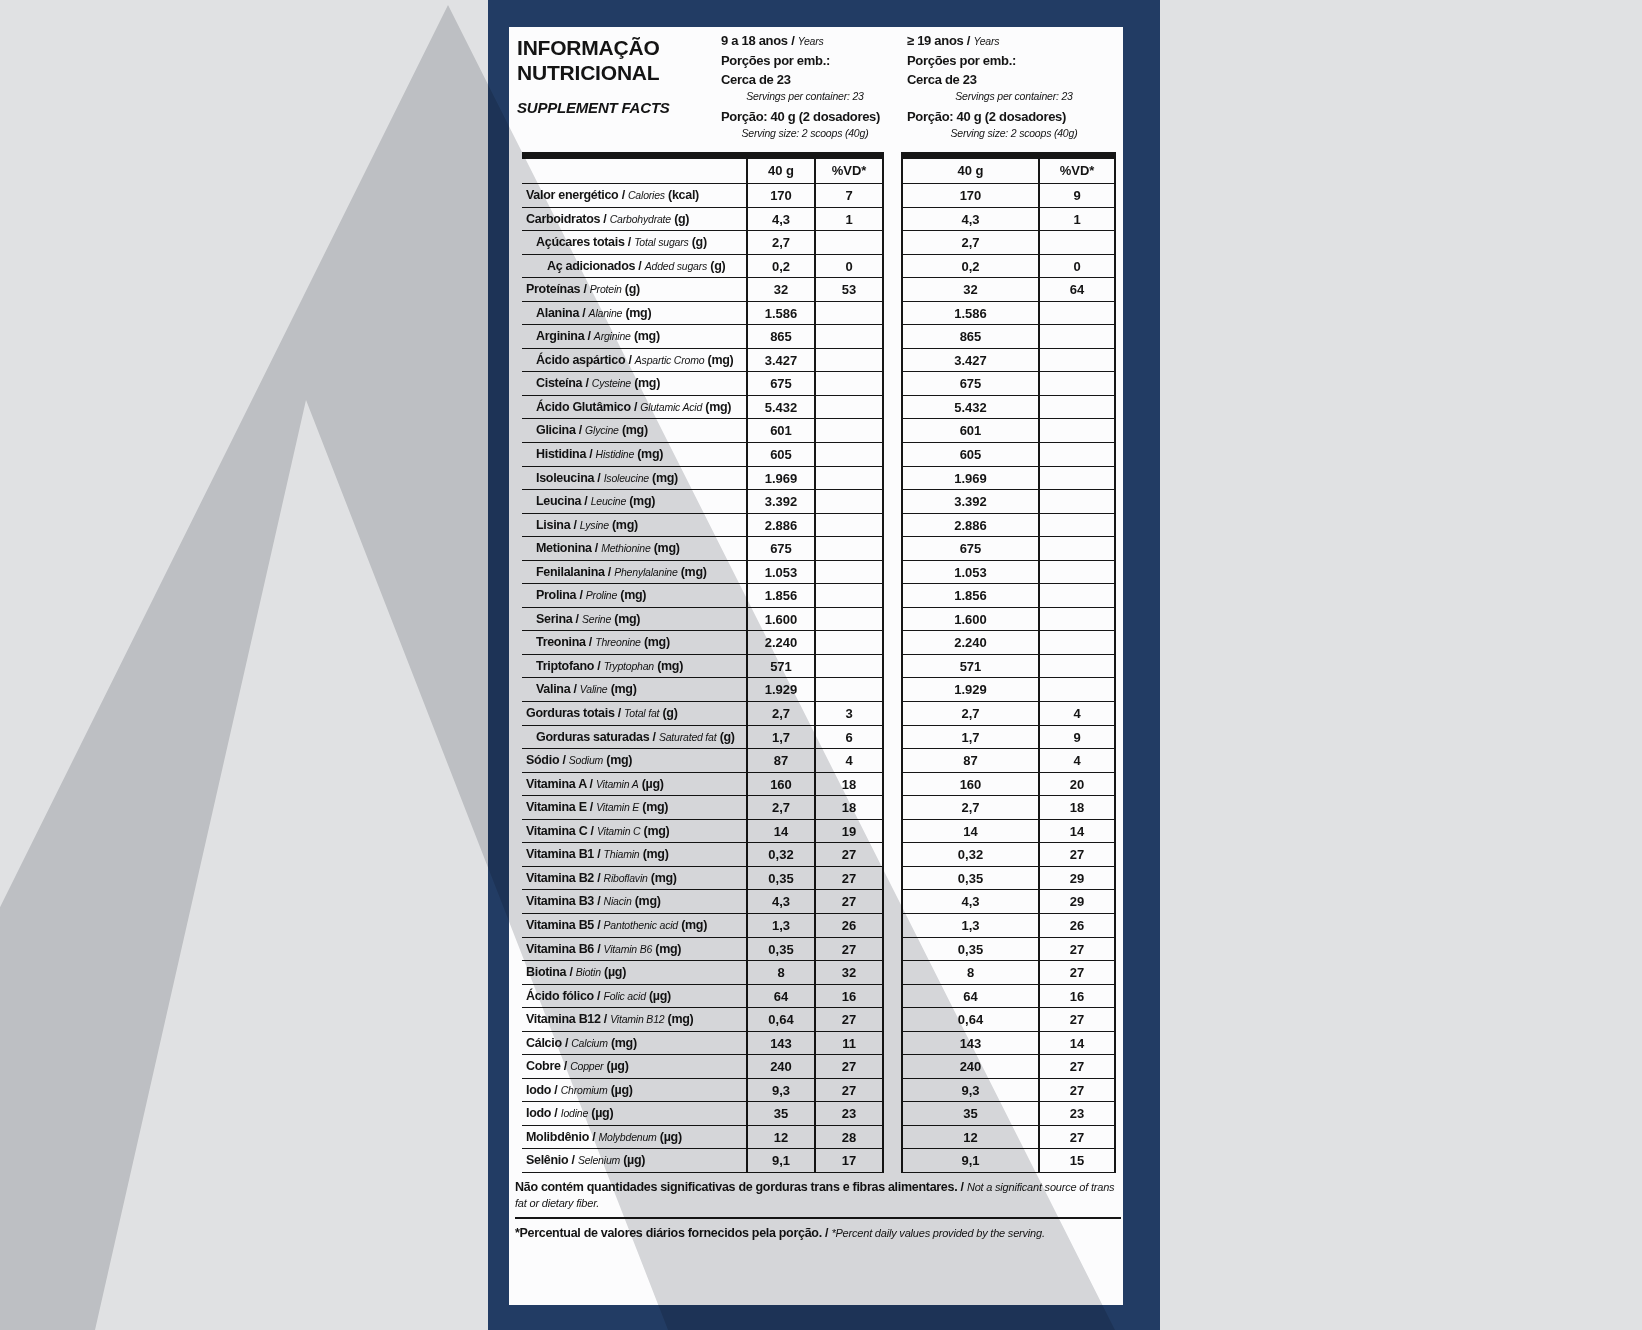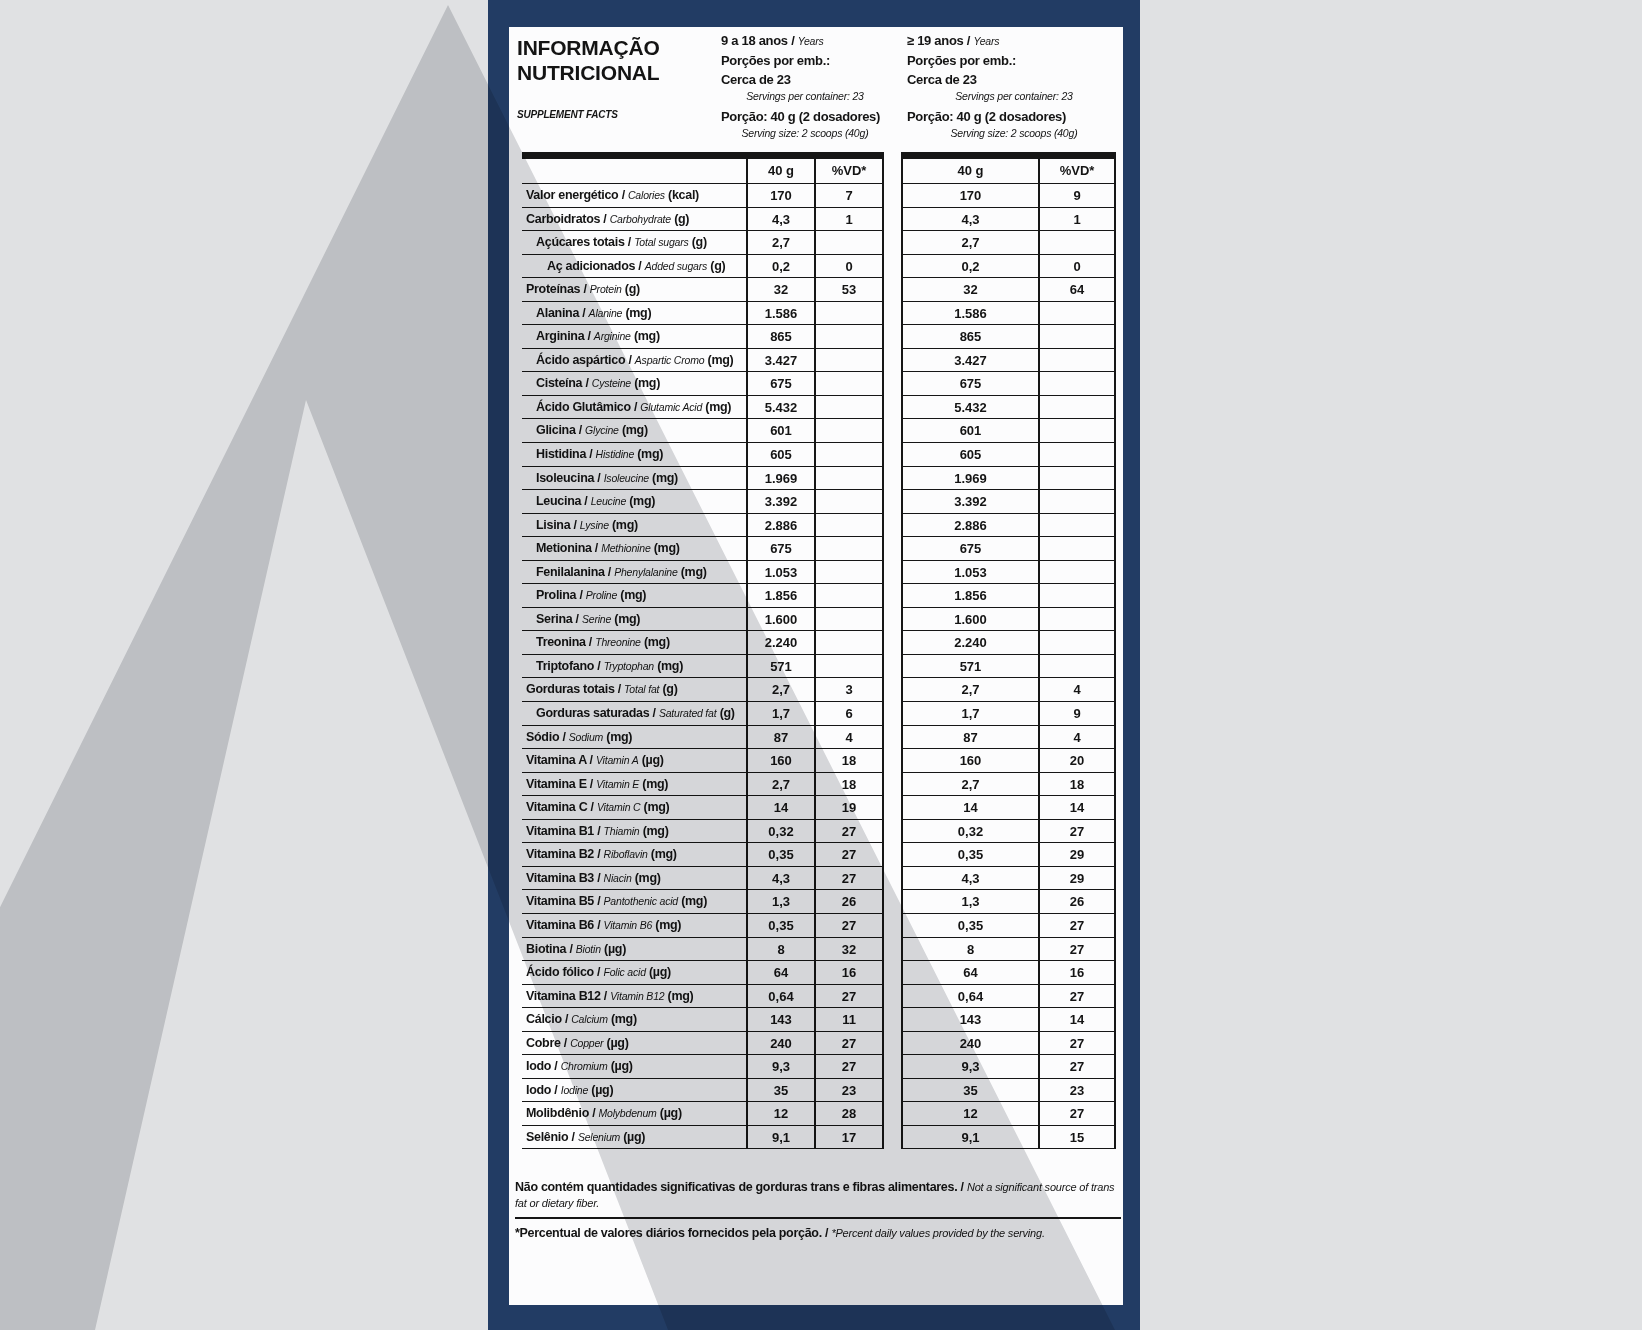--- a/index.html
+++ b/index.html
@@ -1,27 +1,27 @@
 <!DOCTYPE html>
 <html style="--background: #e0e1e3; --watermark_color: #d8d9db; --frame_color: #223c64; --panel_color: #fcfcfd; --line_color: #161616; --text_color: #141414;"><head>
 <meta charset="utf-8">
 <style>
   html,body{margin:0;padding:0;}
   body{font-family:"Liberation Sans", sans-serif; background:#e0e1e3;}
   .page{position:relative;width:1642px;height:1330px;background:var(--background);overflow:hidden;}
 
-  .frame{position:absolute;left:488px;top:0;width:652px;height:1330px;background:var(--frame_color);}
+  .frame{position:absolute;left:488px;top:0;width:652px;height:1330px;background:var(--frame_color);padding-left:20px;}
   .panel{position:absolute;left:19px;top:25px;width:618px;height:1282px;background:var(--panel_color);
          border:2px solid var(--frame_color);box-sizing:border-box;color:var(--text_color);}
 
   .wm{position:absolute;left:0;top:0;width:1642px;height:1330px;mix-blend-mode:multiply;pointer-events:none;z-index:6;}
   .frame{z-index:2;}
 
   .title{position:absolute;left:8px;top:8px;font-size:21px;font-weight:bold;line-height:25px;letter-spacing:-0.2px;}
-  .subtitle{position:absolute;left:8px;top:82px;font-size:10px;font-weight:bold;font-style:italic;letter-spacing:-0.2px;}
+  .subtitle{position:absolute;left:8px;top:72px;font-size:15px;font-weight:bold;font-style:italic;letter-spacing:-0.2px;}
 
   .ginfo{position:absolute;top:4px;}
   .ginfo.ga{left:212px;width:168px;}
   .ginfo.gb{left:398px;width:214px;}
   .gl{font-size:13px;font-weight:bold;line-height:19px;letter-spacing:-0.3px;white-space:nowrap;}
   .gi{font-size:10.5px;font-style:italic;line-height:15px;letter-spacing:-0.2px;white-space:nowrap;text-align:center;}
   .gp{margin-top:3px;}
   .en{font-style:italic;font-weight:normal;font-size:10.5px;letter-spacing:-0.2px;}
 
   .tbl{position:absolute;left:13px;top:125px;width:594px;}
@@ -255,20 +255,28 @@
           </div>
           <div class="trow">
             <div class="c lab ind1"><span>Triptofano / </span><span class="en">Tryptophan</span><span> (mg)</span></div>
             <div class="c g1a">571</div>
             <div class="c g1p"></div>
             <div class="c gapc"></div>
             <div class="c g2a">571</div>
             <div class="c g2p"></div>
           </div>
           <div class="trow">
+            <div class="c lab ind1"><span>Valina / </span><span class="en">Valine</span><span> (mg)</span></div>
+            <div class="c g1a">1.929</div>
+            <div class="c g1p"></div>
+            <div class="c gapc"></div>
+            <div class="c g2a">1.929</div>
+            <div class="c g2p"></div>
+          </div>
+          <div class="trow">
             <div class="c lab ind0"><span>Gorduras totais / </span><span class="en">Total fat</span><span> (g)</span></div>
             <div class="c g1a">2,7</div>
             <div class="c g1p">3</div>
             <div class="c gapc"></div>
             <div class="c g2a">2,7</div>
             <div class="c g2p">4</div>
           </div>
           <div class="trow">
             <div class="c lab ind1"><span>Gorduras saturadas / </span><span class="en">Saturated fat</span><span> (g)</span></div>
             <div class="c g1a">1,7</div>

